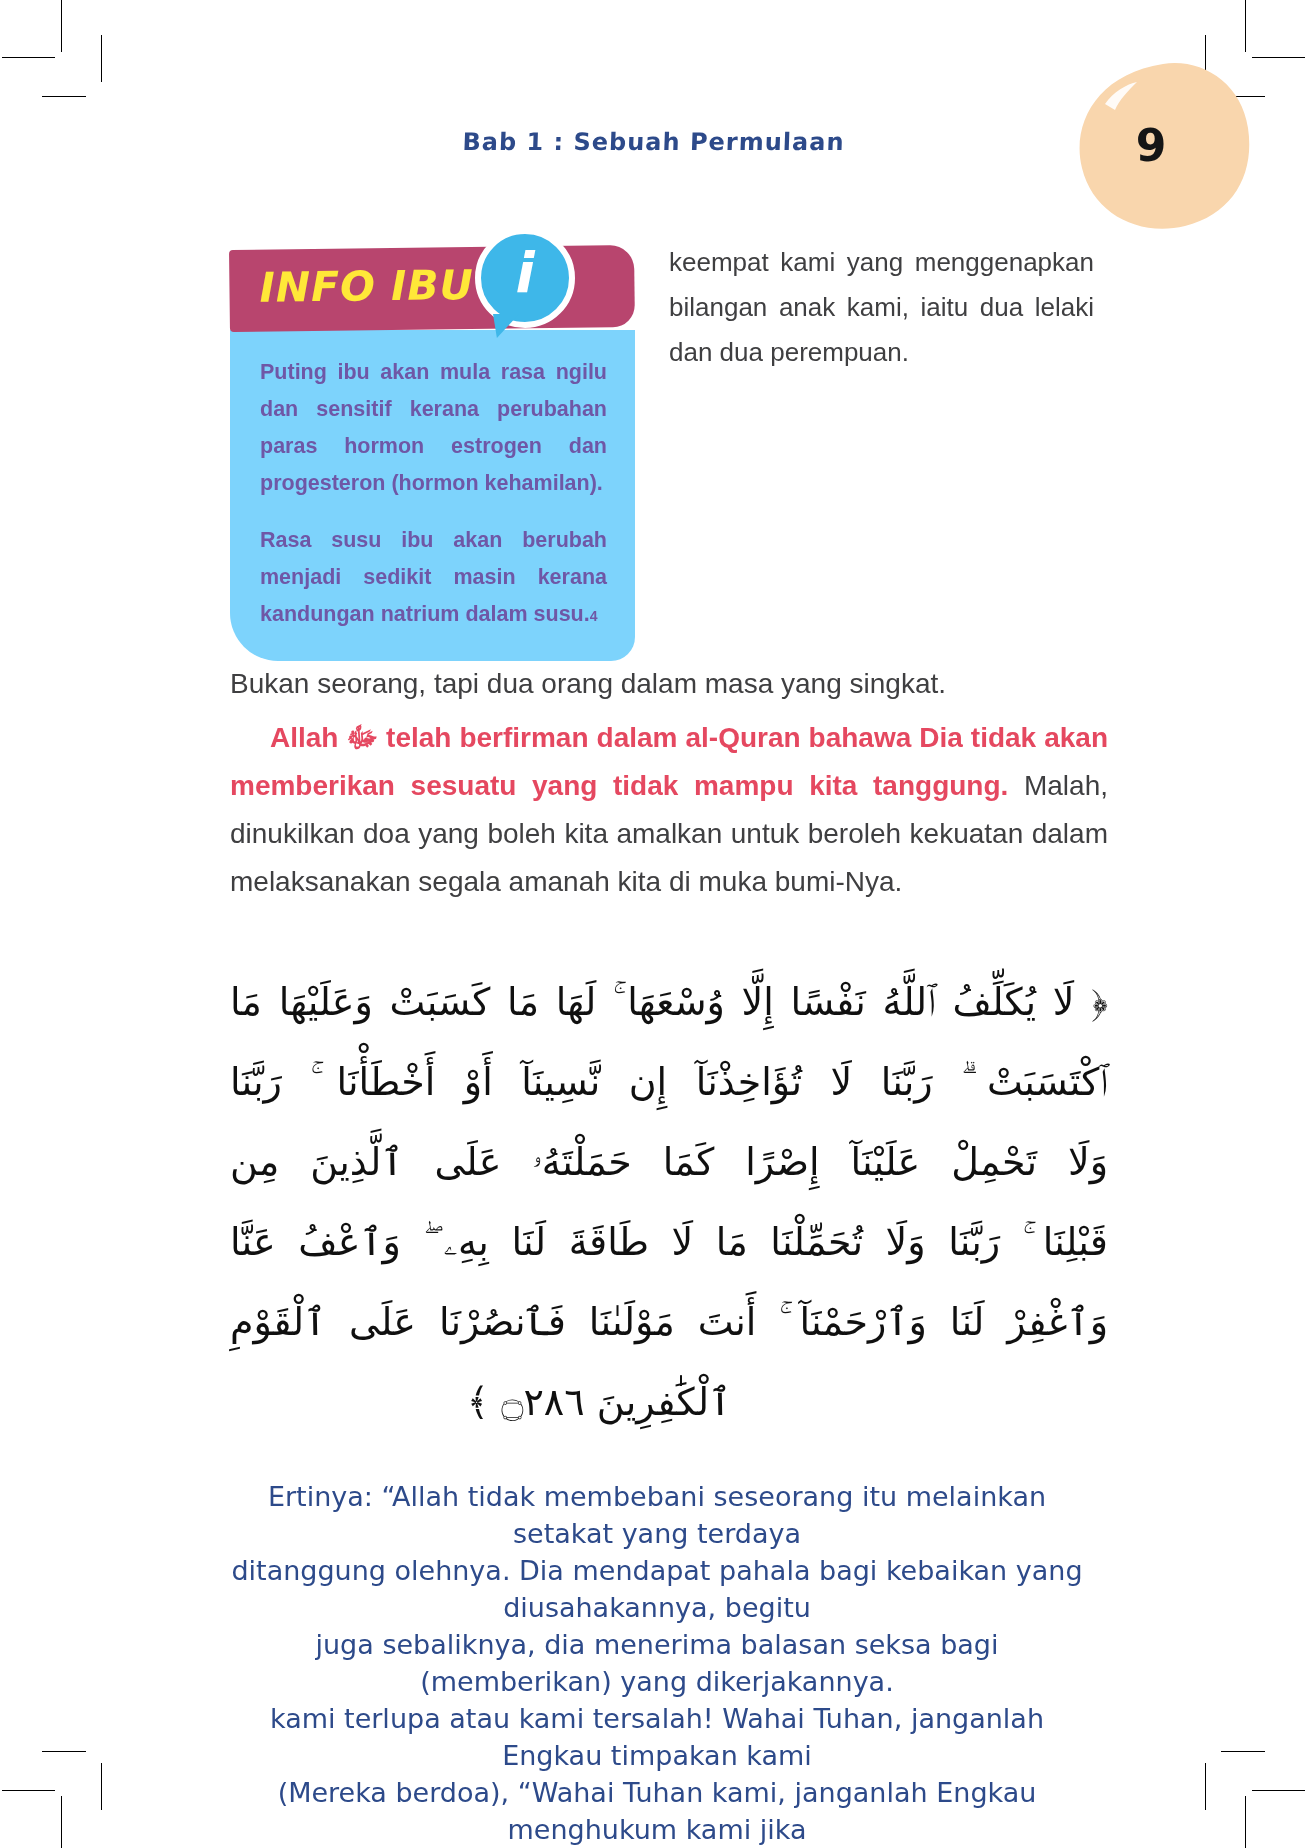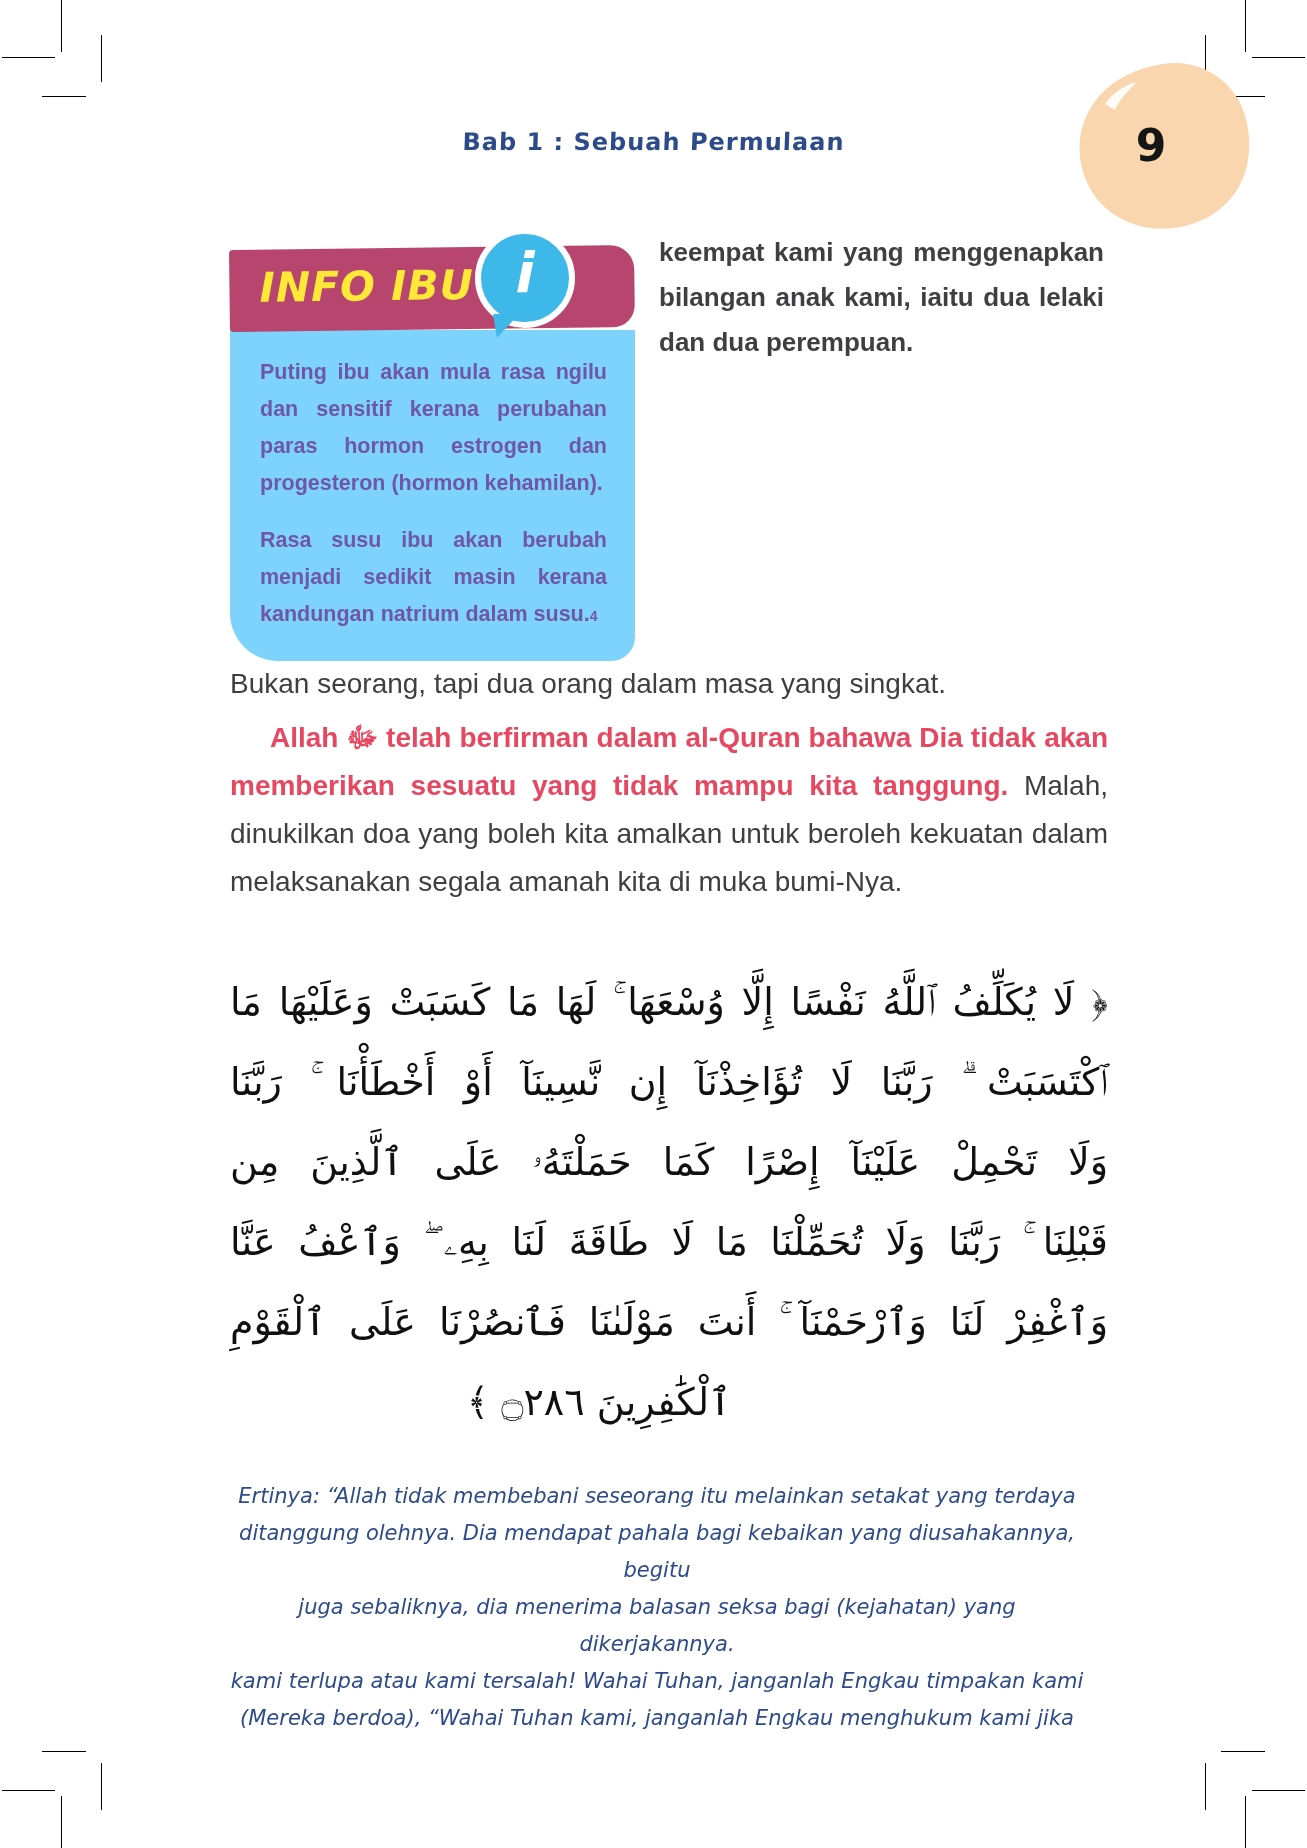--- a/index.html
+++ b/index.html
@@ -73,21 +73,21 @@
   }
   .info-body p{margin:0 0 20px 0;}
   .info-body p:last-child{margin-bottom:0;}
   .fn{font-size:14px;font-weight:600;}
 
   
   .right-col{
     position:absolute;left:655px;top:226px;width:453px;
     font-size:26px;line-height:45px;text-align:justify;color:#3f3f41;
   }
-  .right-col p{margin:4px;font-weight:bold;}
+  .right-col p{margin:14px;}
   .right-col p + p{margin-top:14px;text-indent:42px;}
   .bridge-line{
     position:absolute;left:230px;top:668px;width:878px;
     font-size:28px;color:#3f3f41;
   }
   .emphasis{
     position:absolute;left:230px;top:714px;width:878px;margin:0;
     font-size:28px;line-height:48px;text-align:justify;text-indent:40px;
   }
   .emphasis .red{color:#e54860;font-weight:bold;}
@@ -98,22 +98,22 @@
     position:absolute;left:230px;top:962px;width:878px;direction:rtl;
     font-family:"DejaVu Sans",sans-serif;color:#101010;
     font-size:38px;line-height:80px;
   }
   .q-line{text-align:justify;text-align-last:justify;white-space:nowrap;}
   .q-line.last{text-align:right;text-align-last:center;position:relative;left:-70px;}
 
   
   .translation{
     position:absolute;left:222px;top:1478px;width:870px;text-align:center;
-    font-family:"DejaVu Sans",sans-serif;font-style:italic;
-    font-size:21px;line-height:37px;color:#2d4a8a;
+    font-family:"DejaVu Sans",sans-serif;
+    font-size:27px;line-height:37px;color:#2d4a8a;
   }
 </style>
 </head>
 <body>
 
 <div class="page">
 
   <div>
     <div class="cm tl-v1"></div>
     <div class="cm tl-h1"></div>
@@ -170,18 +170,18 @@
     <div class="q-line">ٱكْتَسَبَتْ ۗ رَبَّنَا لَا تُؤَاخِذْنَآ إِن نَّسِينَآ أَوْ أَخْطَأْنَا ۚ رَبَّنَا</div>
     <div class="q-line">وَلَا تَحْمِلْ عَلَيْنَآ إِصْرًا كَمَا حَمَلْتَهُۥ عَلَى ٱلَّذِينَ مِن</div>
     <div class="q-line">قَبْلِنَا ۚ رَبَّنَا وَلَا تُحَمِّلْنَا مَا لَا طَاقَةَ لَنَا بِهِۦ ۖ وَٱعْفُ عَنَّا</div>
     <div class="q-line">وَٱغْفِرْ لَنَا وَٱرْحَمْنَآ ۚ أَنتَ مَوْلَىٰنَا فَٱنصُرْنَا عَلَى ٱلْقَوْمِ</div>
     <div class="q-line last">ٱلْكَٰفِرِينَ ۝٢٨٦ ﴾</div>
   </div>
 
   <div class="translation">
     <div>Ertinya: “Allah tidak membebani seseorang itu melainkan setakat yang terdaya</div>
     <div>ditanggung olehnya. Dia mendapat pahala bagi kebaikan yang diusahakannya, begitu</div>
-    <div>juga sebaliknya, dia menerima balasan seksa bagi (kejahatan) yang dikerjakannya.</div>
+    <div>juga sebaliknya, dia menerima balasan seksa bagi (memberikan) yang dikerjakannya.</div>
     <div>kami terlupa atau kami tersalah! Wahai Tuhan, janganlah Engkau timpakan kami</div>
     <div>(Mereka berdoa), “Wahai Tuhan kami, janganlah Engkau menghukum kami jika</div>
   </div>
 
 </div>
 
 </body></html>

